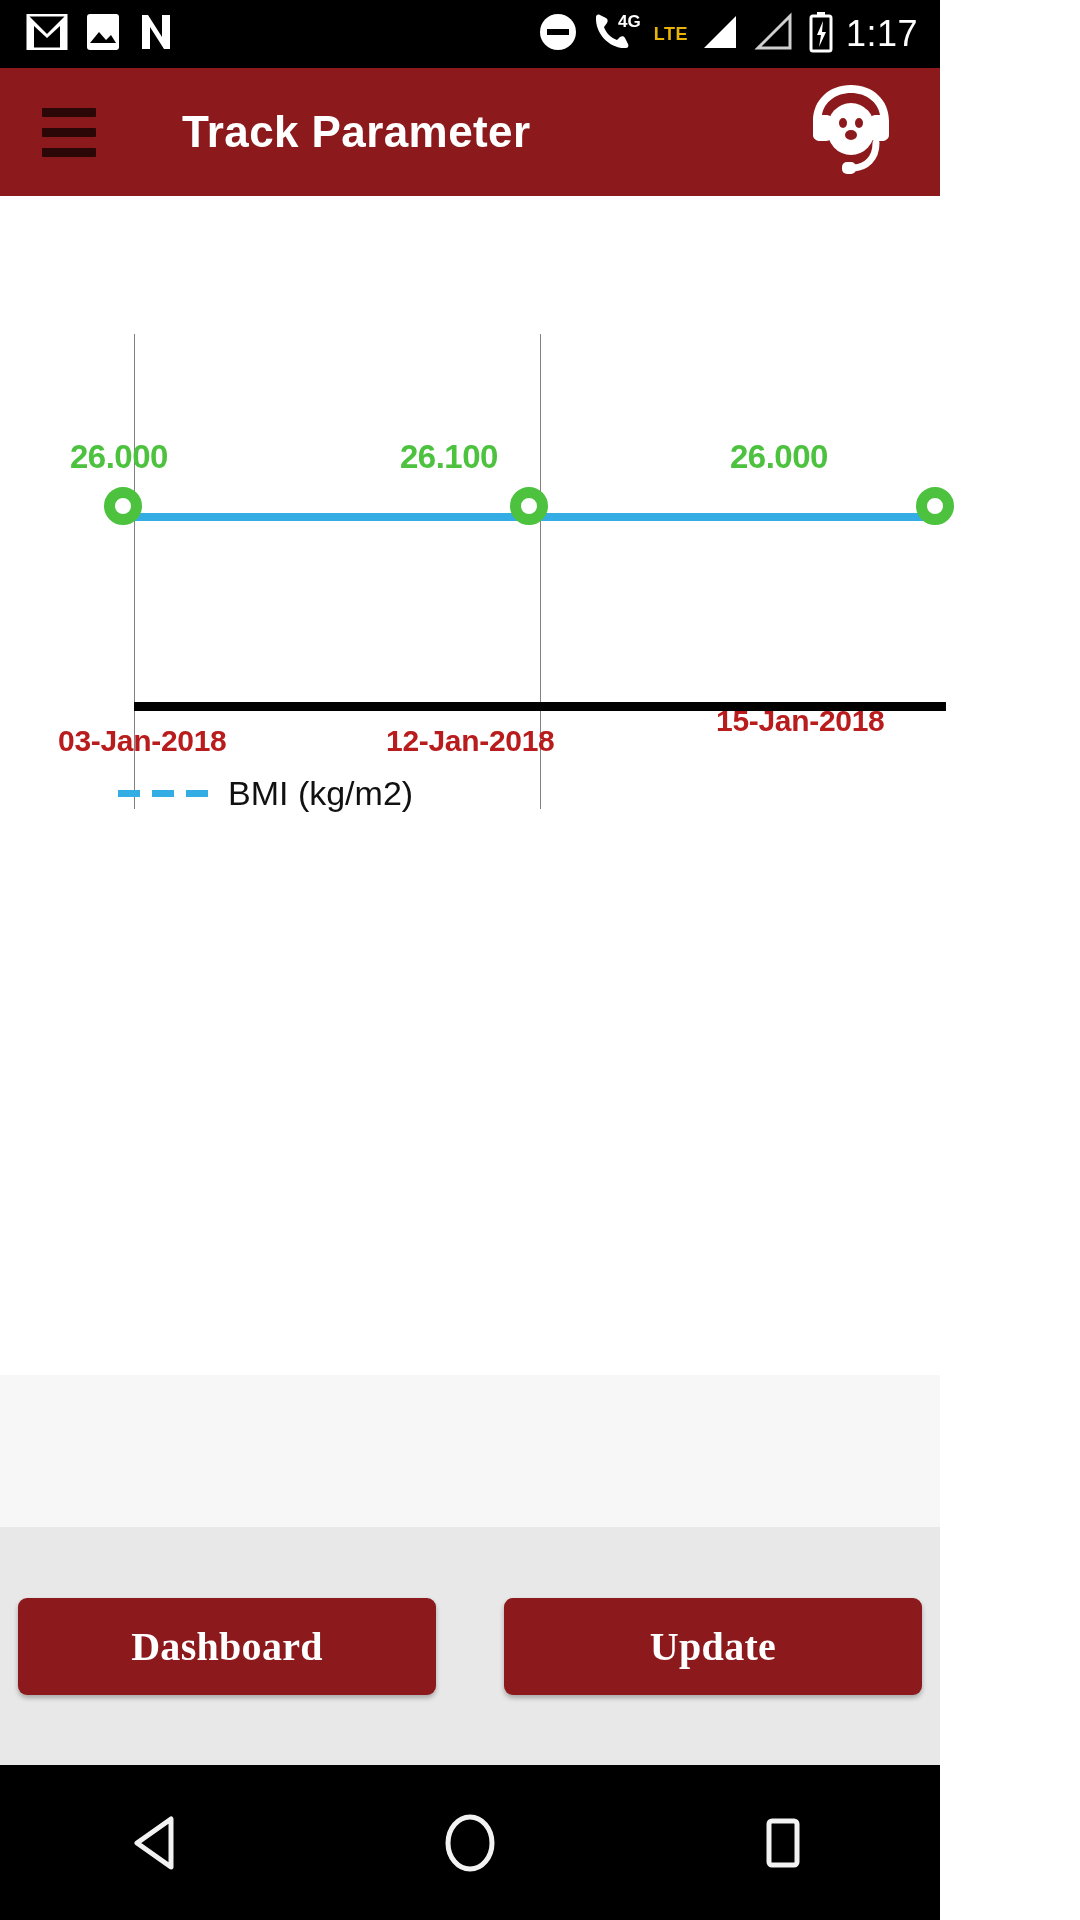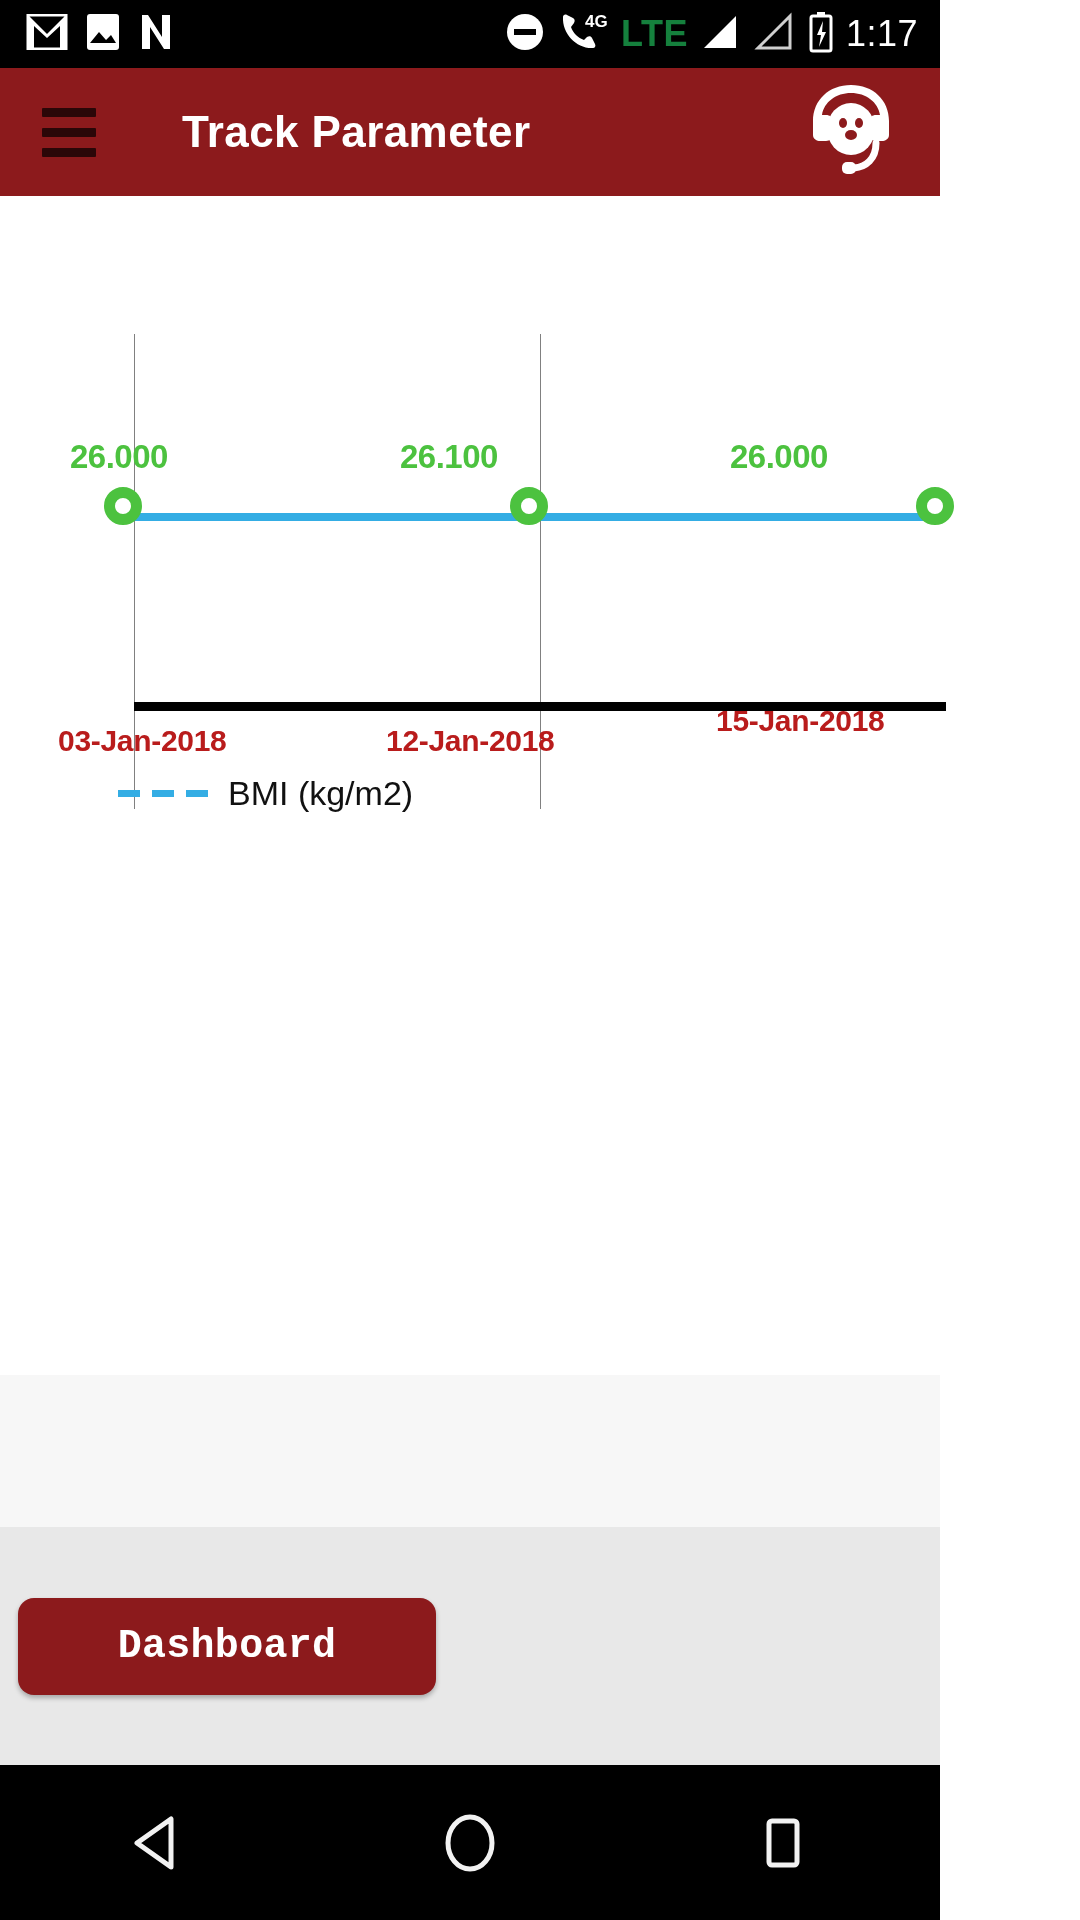--- a/index.html
+++ b/index.html
@@ -32,22 +32,22 @@
   .status-left { display: flex; align-items: center; gap: 18px; }
   .status-right { display: flex; align-items: center; gap: 12px; }
   .status-time {
     color: #ffffff;
     font-size: 36px;
     font-weight: 400;
     letter-spacing: 0.5px;
     margin-left: 0;
   }
   .lte-text {
-    color: #15803d;
-    font-size: 36px;
+    color: #eab308;
+    font-size: 18px;
     font-weight: 700;
     letter-spacing: 0.5px;
   }
   .sb-icon { display: block; }
 
   
   .app-bar {
     height: 128px;
     background: #8C1A1C;
     display: flex;
@@ -201,25 +201,25 @@
     display: flex;
     align-items: center;
     justify-content: space-between;
     padding: 0 18px;
   }
   .btn {
     width: 418px;
     height: 97px;
     background: #8C1A1C;
     border: none;
-    border-radius: 16px;
+    border-radius: 9px;
     color: #ffffff;
     font-size: 40px;
     font-weight: 700;
-    font-family: Liberation Mono, monospace;
+    font-family: Liberation Serif, serif;
     cursor: pointer;
     box-shadow: 0 3px 5px rgba(0,0,0,0.28);
     letter-spacing: 0.3px;
   }
 
   
   .nav-bar {
     height: 155px;
     background: #000000;
     display: flex;
@@ -348,20 +348,21 @@
         <span class="legend-text">BMI (kg/m2)</span>
       </div>
 
     </div>
   </div>
 
   <div class="spacer-grey"></div>
 
   <div class="footer">
     <button class="btn">Dashboard</button>
+    <button class="btn">Update</button>
   </div>
 
   <div class="nav-bar">
     <div class="nav-btn">
       <svg width="56" height="58" viewBox="0 0 56 58">
         <path d="M42 5 L42 53 L8 29 Z" fill="none" stroke="#f2f2f2" stroke-width="5" stroke-linejoin="round"></path>
       </svg>
     </div>
     <div class="nav-btn">
       <svg width="58" height="62" viewBox="0 0 58 62">

